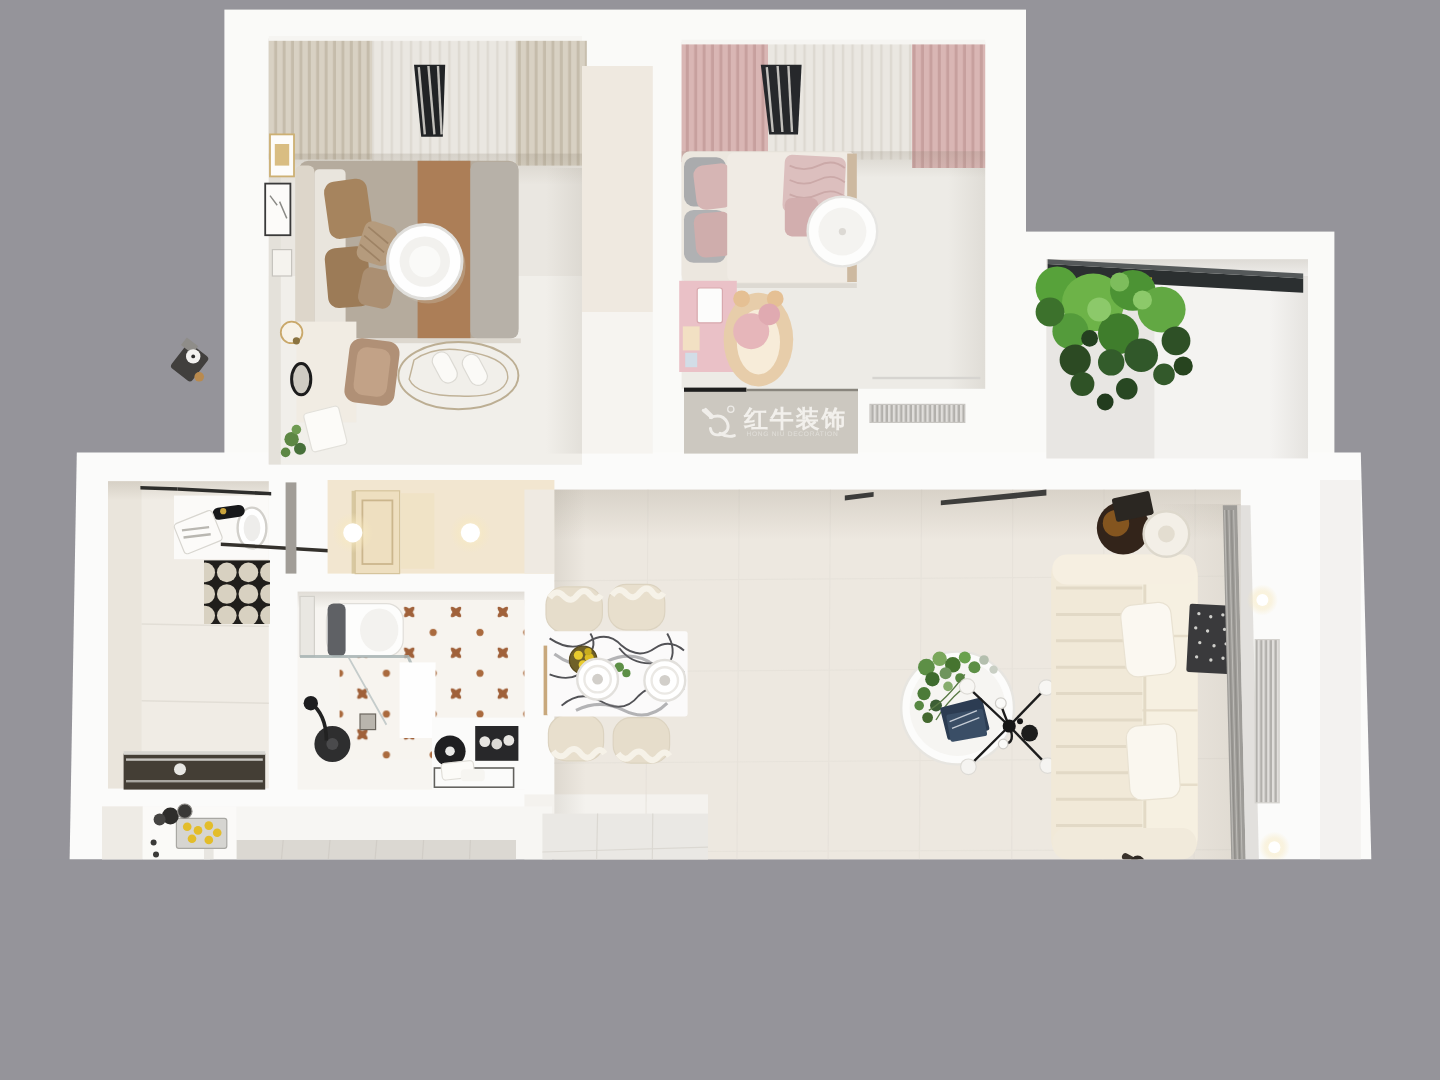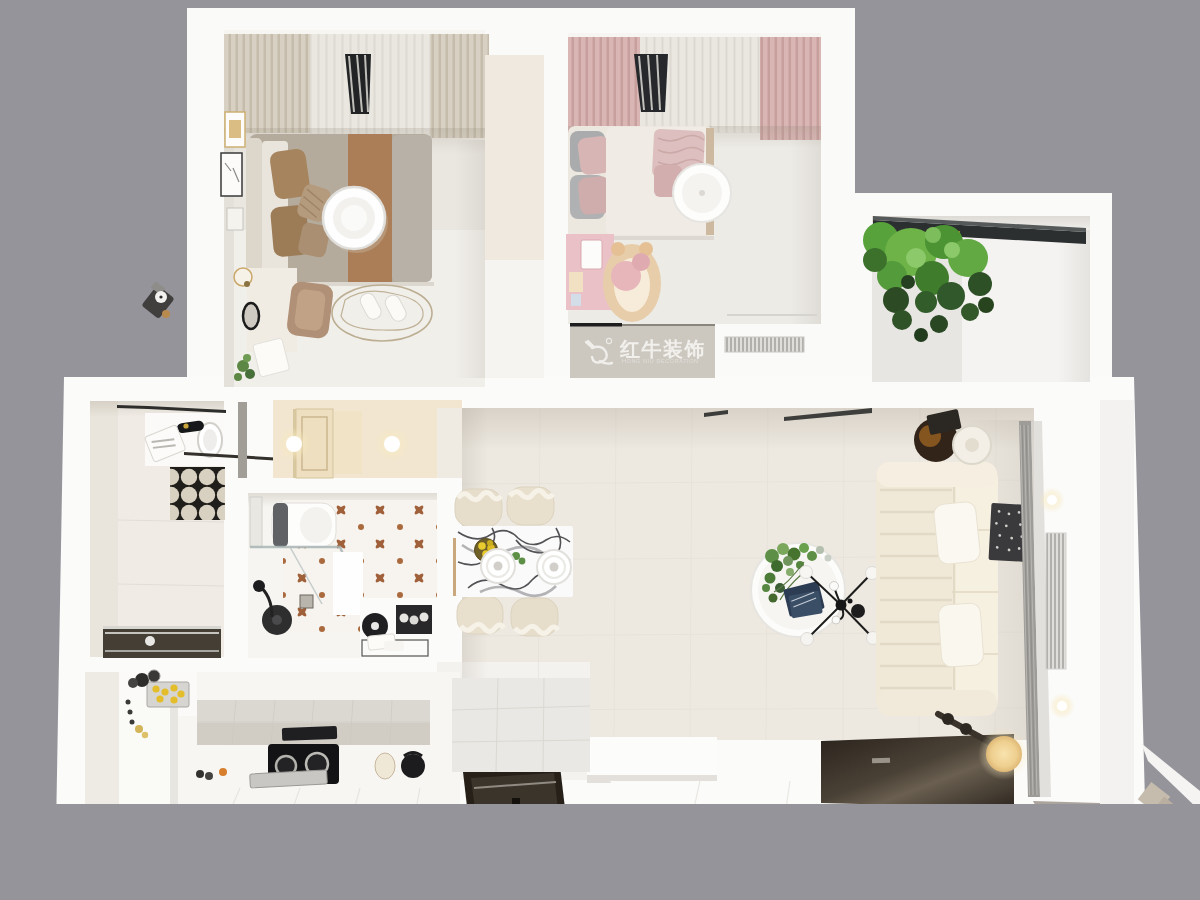--- a/index.html
+++ b/index.html
@@ -1,16 +1,16 @@
 <!DOCTYPE html>
 <html><head>
 <meta charset="utf-8">
 <style>
 html,body{margin:0;padding:0;background:#95949a;font-family:"Liberation Sans",sans-serif;}
-#stage{position:relative;width:1200px;height:804px;overflow:hidden;text-decoration:underline;}
+#stage{position:relative;width:1200px;height:716px;overflow:hidden;text-decoration:underline;}
 </style>
 </head>
 <body>
 <div id="stage">
 <svg width="1200" height="900" viewBox="0 0 1200 900">
 <defs>
   <pattern id="curtBeige" width="7" height="10" patternUnits="userSpaceOnUse">
     <rect width="7" height="10" fill="#d8d1c3"></rect>
     <rect x="4.5" width="2.5" height="10" fill="#c5bcab"></rect>
   </pattern>

